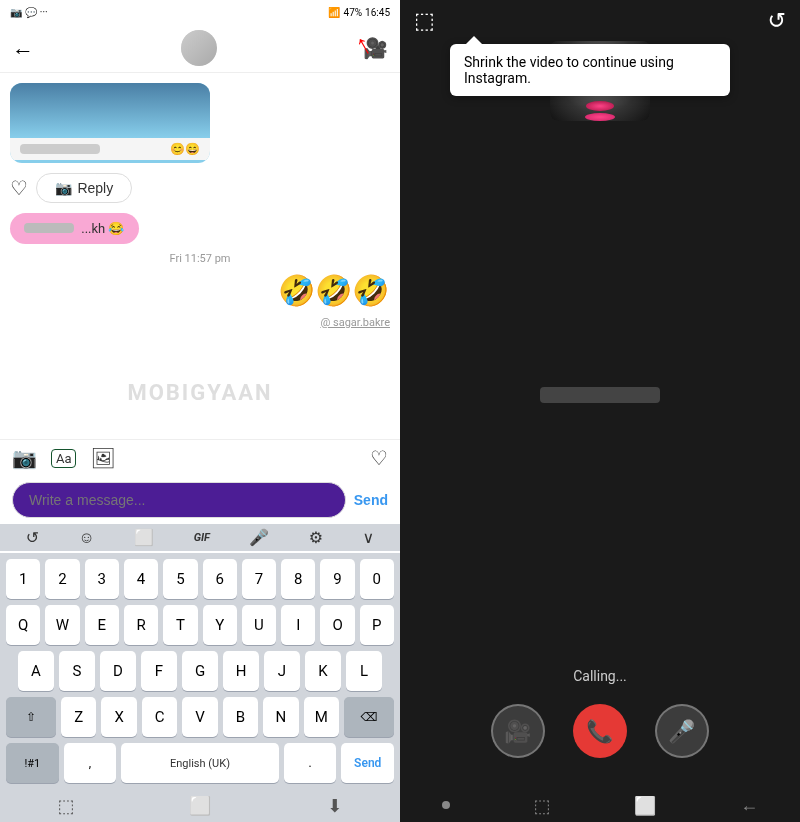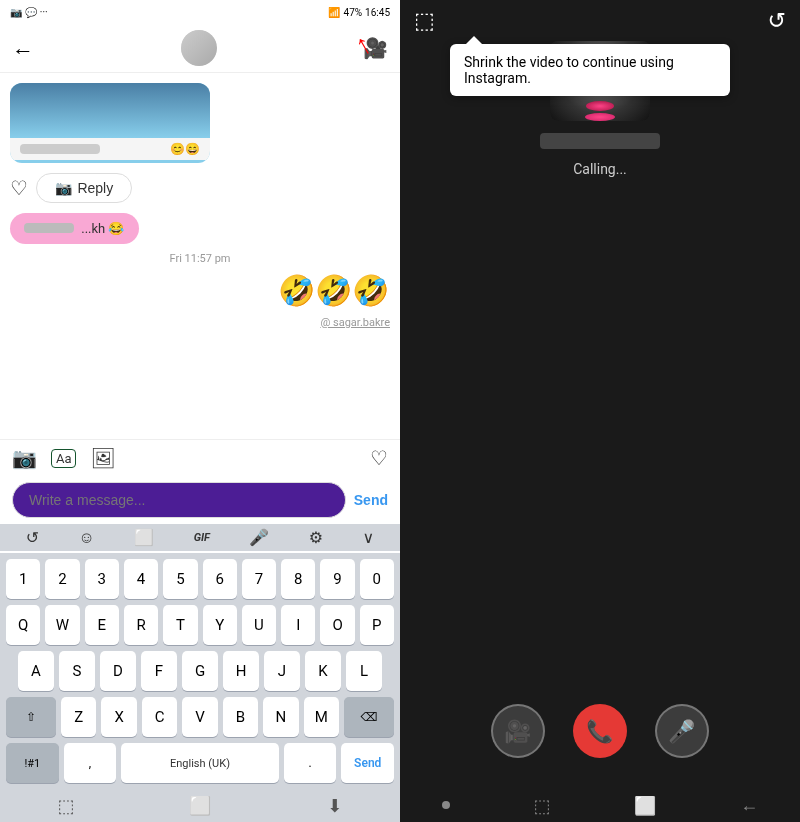--- a/index.html
+++ b/index.html
@@ -347,21 +347,21 @@
       border-right: 8px solid transparent;
       border-bottom: 8px solid #fff;
     }
 
     
     .calling-area {
       flex: 1;
       display: flex;
       flex-direction: column;
       align-items: center;
-      justify-content: flex-start;
+      justify-content: space-between;
       gap: 12px;
     }
     .caller-avatar {
       width: 100px;
       height: 80px;
       border-radius: 8px;
       background: radial-gradient(circle at 50% 40%, #666 0%, #222 70%);
       overflow: hidden;
       position: relative;
     }
@@ -485,20 +485,21 @@
       <span>...kh 😂</span>
     </div>
 
     <div class="timestamp">Fri 11:57 pm</div>
 
     <div class="emoji-sent">🤣🤣🤣</div>
     <div class="sender-name">@ sagar.bakre</div>
 
   </div>
 
+  <div class="watermark">MOBIGYAAN</div>
 
   <div class="bottom-toolbar">
     <span class="toolbar-icon">📷</span>
     <span class="toolbar-icon" style="font-size:13px;border:1px solid #14532d;border-radius:4px;padding:1px 4px;">Aa</span>
     <span class="toolbar-icon">🖼</span>
     <span style="flex:1"></span>
     <span class="toolbar-icon">♡</span>
   </div>
 
   <div class="message-input-row">

